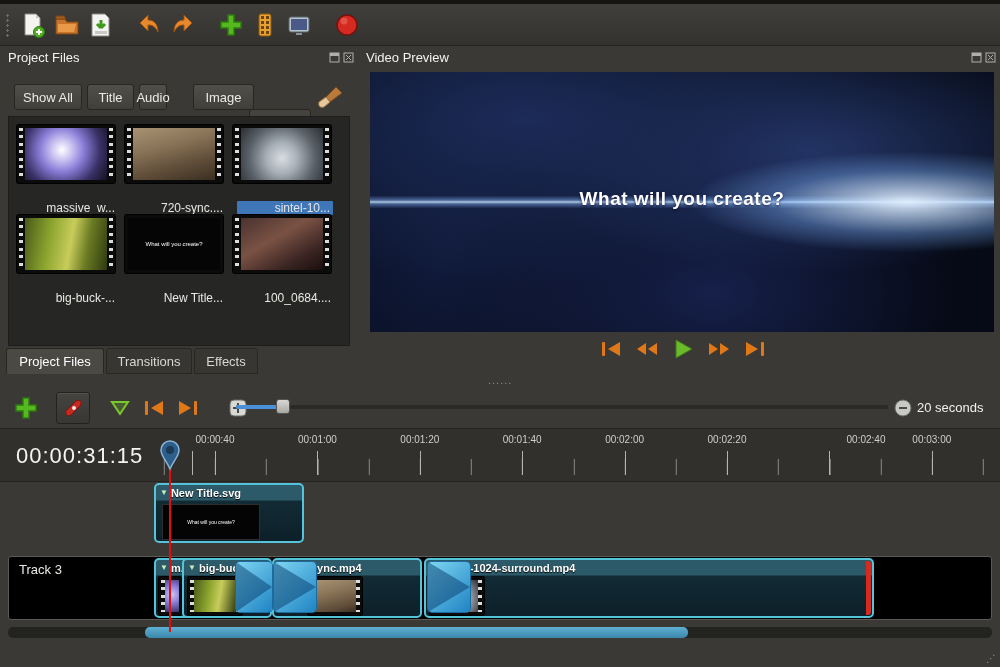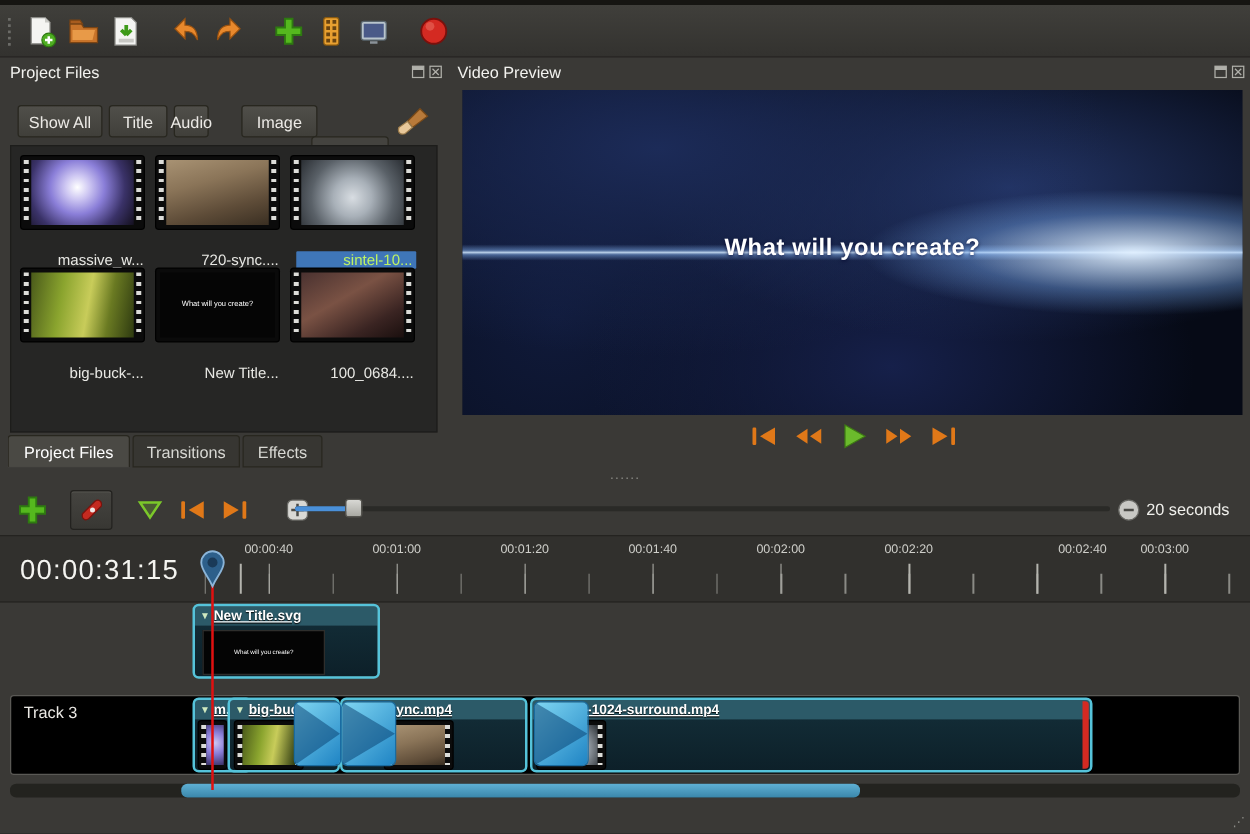--- a/index.html
+++ b/index.html
@@ -19,21 +19,21 @@
   .fbtn{position:absolute;height:26px;background:linear-gradient(#504f4a,#403f3a);border:1px solid #28271f;border-radius:3px;color:#eceae6;font-size:13px;display:flex;align-items:center;justify-content:center;box-sizing:border-box;}
   #filter-input{position:absolute;height:26px;background:#44433f;border:1px solid #28271f;border-radius:3px;color:#cfcfca;font-size:13px;padding:0 6px;box-sizing:border-box;font-family:"Liberation Sans","DejaVu Sans",sans-serif;width:62px;}
   #filter-input::placeholder{color:#b8b8b2;}
   
   #thumbgrid{position:absolute;left:8px;top:116px;width:342px;height:230px;background:#262625;border:1px solid #1d1d1b;box-sizing:border-box;}
   .film{position:absolute;background:#0b0b0b;border-radius:2px;box-shadow:0 0 0 1px #000;}
   .holes-l,.holes-r{position:absolute;top:3px;bottom:3px;width:4px;background-image:repeating-linear-gradient(to bottom,#dcdcd8 0 3px,transparent 3px 7.5px);}
   .holes-l{left:2px}.holes-r{right:2px}
   .filmimg{position:absolute;left:8px;right:8px;top:3px;bottom:3px;}
   .thumblabel{position:absolute;font-size:12px;color:#e8e8e4;text-align:right;white-space:nowrap;}
-  .thumblabel.sel{background:#3f76b8;color:#bef264;padding:0 3px;border-radius:1px;}
+  .thumblabel.sel{background:#3f76b8;color:#e5e5e5;padding:0 3px;border-radius:1px;}
   
   .tab{position:absolute;top:348px;height:26px;font-size:13px;display:flex;align-items:center;justify-content:center;border:1px solid #28271f;border-radius:3px 3px 0 0;box-sizing:border-box;}
   .tab.active{background:#4a4944;border-bottom:1px solid #4a4944;color:#fff;}
   .tab.inactive{background:#373632;color:#d8d8d3;}
   
   #videoscreen{position:absolute;left:370px;top:72px;width:624px;height:260px;background:
       radial-gradient(ellipse 300px 70px at 86% 50%, rgba(225,240,255,0.95), rgba(130,185,255,0.35) 45%, transparent 72%),
       linear-gradient(to bottom, transparent 47.5%, rgba(140,190,255,0.45) 49.3%, rgba(205,230,255,0.85) 50%, rgba(140,190,255,0.45) 50.7%, transparent 52.5%),
       radial-gradient(ellipse at 25% 18%, #1c2b58 0%, transparent 55%),
       radial-gradient(ellipse at 70% 30%, #243668 0%, transparent 48%),
@@ -57,21 +57,21 @@
   #timecode{position:absolute;left:16px;top:14px;font-size:22px;color:#f4f4f0;letter-spacing:1px;}
   .rlabel{position:absolute;top:5px;width:64px;text-align:center;font-size:10px;color:#cfcfca;}
   #ticks-minor{position:absolute;left:150px;top:30px;width:842px;height:16px;background-image:repeating-linear-gradient(to right,#8a8a85 0 1px,transparent 1px 51.2px);background-position-x:13.8px;}
   #ticks-major{position:absolute;left:150px;top:22px;width:842px;height:24px;background-image:repeating-linear-gradient(to right,#b4b4ae 0 1px,transparent 1px 102.4px);background-position-x:65px;}
   
   .trackrow{position:absolute;left:8px;width:984px;background:#000;border:1px solid #5a5955;border-radius:3px;box-sizing:border-box;}
   .trackname{position:absolute;left:10px;top:5px;font-size:13px;color:#eceae6;}
   .clip{position:absolute;border:2px solid #55c3da;border-radius:5px;background:linear-gradient(#2c5a68 0px,#2c5a68 15px,#122b35 16px,#0d2029 100%);box-sizing:border-box;z-index:10;overflow:hidden;}
   .clip-head{position:absolute;left:0;right:0;top:0;height:15px;display:flex;align-items:center;gap:3px;padding-left:4px;}
   .clip-caret{color:#cfe9c0;font-size:8px;line-height:8px;}
-  .clip-label{font-size:11px;font-weight:bold;color:#fff;white-space:nowrap;text-shadow:0 1px 1px #000;text-decoration:underline;}
+  .clip-label{font-size:11px;font-weight:bold;color:#fff;white-space:nowrap;text-shadow:0 1px 1px #000;}
   .miniimg{position:absolute;}
   .titlethumb{position:absolute;left:6px;top:19px;width:96px;height:34px;background:#040404;border:1px solid #2e2e2c;display:flex;align-items:center;justify-content:center;}
   .micro{font-size:5px;color:#fff;white-space:nowrap;}
   .transition{position:absolute;z-index:12;border-radius:4px;background:linear-gradient(135deg,#7fd6f2,#1f84c4);box-shadow:0 0 0 1px #1a6ba0;overflow:hidden;}
   .transition .tri{position:absolute;left:0;top:0;width:100%;height:100%;background:rgba(8,62,110,.5);clip-path:polygon(0 0,100% 50%,0 100%);}
   .rededge{position:absolute;right:1px;top:1px;bottom:1px;width:5px;background:#d42a22;border-radius:0 3px 3px 0;}
   
   #playline{position:absolute;left:169px;top:455px;width:2px;height:177px;background:#e01010;z-index:50;}
   #playmarker{position:absolute;left:159px;top:440px;z-index:51;}
   

